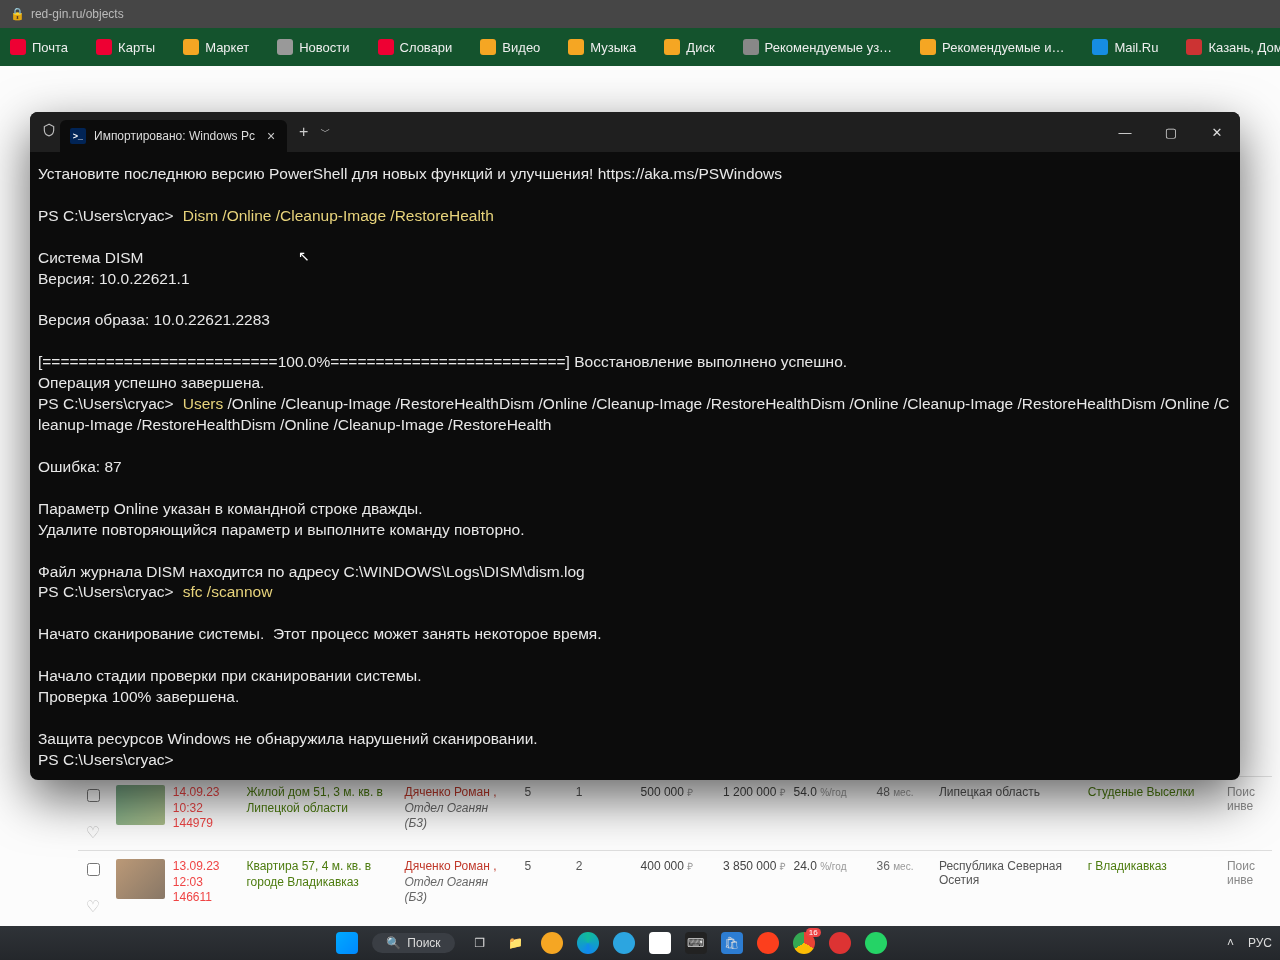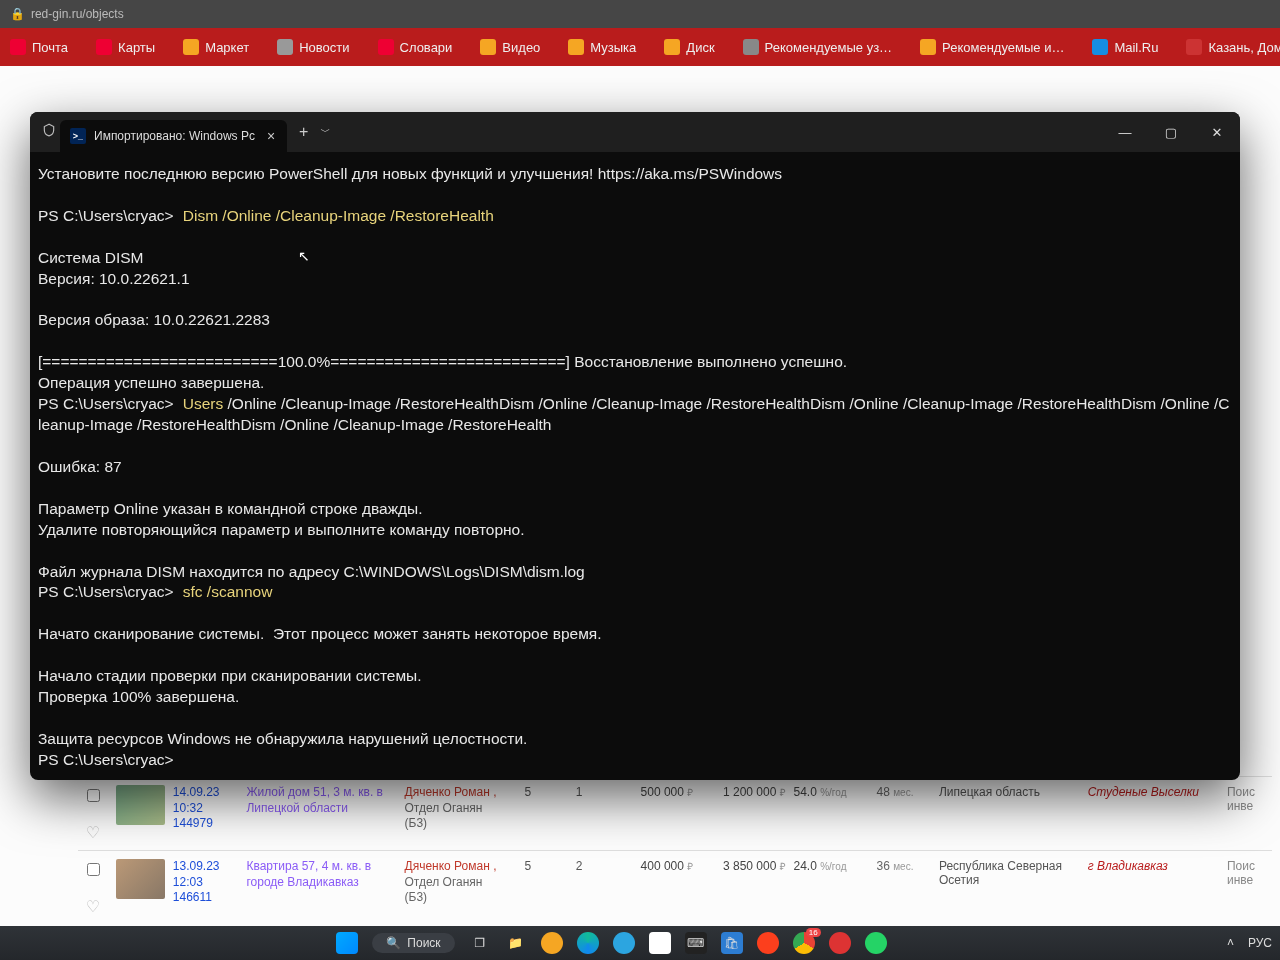--- a/index.html
+++ b/index.html
@@ -1,45 +1,45 @@
 <!DOCTYPE html>
 <html><head>
 <meta charset="utf-8">
 <style>
   * { margin: 0; padding: 0; box-sizing: border-box; font-family: "Segoe UI", Arial, sans-serif; }
   html, body { width: 1280px; height: 960px; overflow: hidden; background: #e8e8e8; }
 
   
   .browser-chrome { position: absolute; inset: 0; background: #3c3c3c; }
   .url-row { height: 28px; background: #464646; display: flex; align-items: center; padding: 0 10px; font-size: 12px; color: #bbb; gap: 6px; }
-  .bookmarks { height: 38px; background: #b91c1c; display: flex; align-items: center; padding: 0 10px; gap: 28px; font-size: 13px; color: #eee; }
+  .bookmarks { height: 38px; background: #14532d; display: flex; align-items: center; padding: 0 10px; gap: 28px; font-size: 13px; color: #eee; }
   .bm-item { display: flex; align-items: center; gap: 6px; white-space: nowrap; }
   .bm-icon { width: 16px; height: 16px; border-radius: 3px; display: inline-flex; align-items: center; justify-content: center; font-size: 11px; color: #fff; }
 
   
   .page-bg { position: absolute; top: 66px; left: 0; right: 0; bottom: 34px; background: #fcfcfc; }
   .page-tabs { height: 38px; display: flex; align-items: flex-end; gap: 40px; padding: 0 100px; border-bottom: 1px solid #ccc; font-size: 13px; color: #555; }
   .tab-star { color: #999; }
   .data-table { position: absolute; left: 78px; right: 8px; top: 710px; font-size: 12px; color: #333; }
   .row { display: flex; align-items: flex-start; border-top: 1px solid #ddd; padding: 8px 0; gap: 8px; }
   .cell-chk { width: 30px; text-align: center; }
   .cell-chk input { margin-top: 4px; }
   .cell-heart { width: 30px; text-align: center; color: #bbb; font-size: 16px; padding-top: 18px; }
   .cell-thumb { width: 52px; height: 40px; background: linear-gradient(135deg,#7a8,#ab8); border-radius: 2px; }
   .cell-thumb2 { width: 52px; height: 40px; background: linear-gradient(135deg,#b97,#876); border-radius: 2px; }
-  .cell-date { width: 70px; color: #1d4ed8; line-height: 1.3; }
-  .cell-title { width: 160px; color: #8b5cf6; line-height: 1.3; }
+  .cell-date { width: 70px; color: #ef4444; line-height: 1.3; }
+  .cell-title { width: 160px; color: #4d7c0f; line-height: 1.3; }
   .cell-mgr { width: 100px; color: #c0392b; line-height: 1.3; }
-  .cell-mgr .sub { color: #666; }
+  .cell-mgr .sub { color: #666; font-style: italic; }
   .cell-num { width: 46px; text-align: center; color: #555; }
   .cell-price { width: 90px; text-align: right; color: #444; white-space: nowrap; }
   .cell-pct { width: 80px; text-align: left; color: #444; }
   .cell-term { width: 58px; color: #666; text-align: left; }
   .cell-region { width: 150px; color: #555; }
-  .cell-city { width: 140px; color: #b91c1c; font-style: italic; }
+  .cell-city { width: 140px; color: #4d7c0f; }
   .cell-act { width: 48px; color: #888; }
   .rub { color: #999; font-size: 10px; }
   .row-wrap { display: flex; }
 
   
   .taskbar { position: absolute; left: 0; right: 0; bottom: 0; height: 34px; background: linear-gradient(#2f3338,#24272b); display: flex; align-items: center; padding: 0 8px; gap: 12px; color: #ddd; font-size: 12px; }
   .taskbar .spacer { flex: 1; }
   .tb-icons { display: flex; gap: 14px; align-items: center; margin: 0 auto; }
   .tb-icon { width: 22px; height: 22px; border-radius: 4px; display: flex; align-items: center; justify-content: center; }
   .tb-search { display: flex; align-items: center; gap: 6px; background: #3a3e44; border-radius: 14px; padding: 3px 14px; }
@@ -209,21 +209,21 @@
 <span>Удалите повторяющийся параметр и выполните команду повторно.</span>
 
 <span>Файл журнала DISM находится по адресу C:\WINDOWS\Logs\DISM\dism.log</span>
 <span class="prompt">PS C:\Users\cryac&gt;</span> <span class="cmd-yellow">sfc /scannow</span>
 
 <span>Начато сканирование системы.  Этот процесс может занять некоторое время.</span>
 
 <span>Начало стадии проверки при сканировании системы.</span>
 <span>Проверка 100% завершена.</span>
 
-<span>Защита ресурсов Windows не обнаружила нарушений целостности.</span>
+<span>Защита ресурсов Windows не обнаружила нарушений сканировании.</span>
 <span class="prompt">PS C:\Users\cryac&gt;</span> </div>
   <div class="cursor-ptr">↖</div>
 </div>
 
 <div class="taskbar">
   <span class="spacer"></span>
   <div class="tb-icons">
     <span class="tb-icon" style="background:linear-gradient(135deg,#0af,#08f);"></span>
     <span class="tb-search">
       <span>🔍</span>

